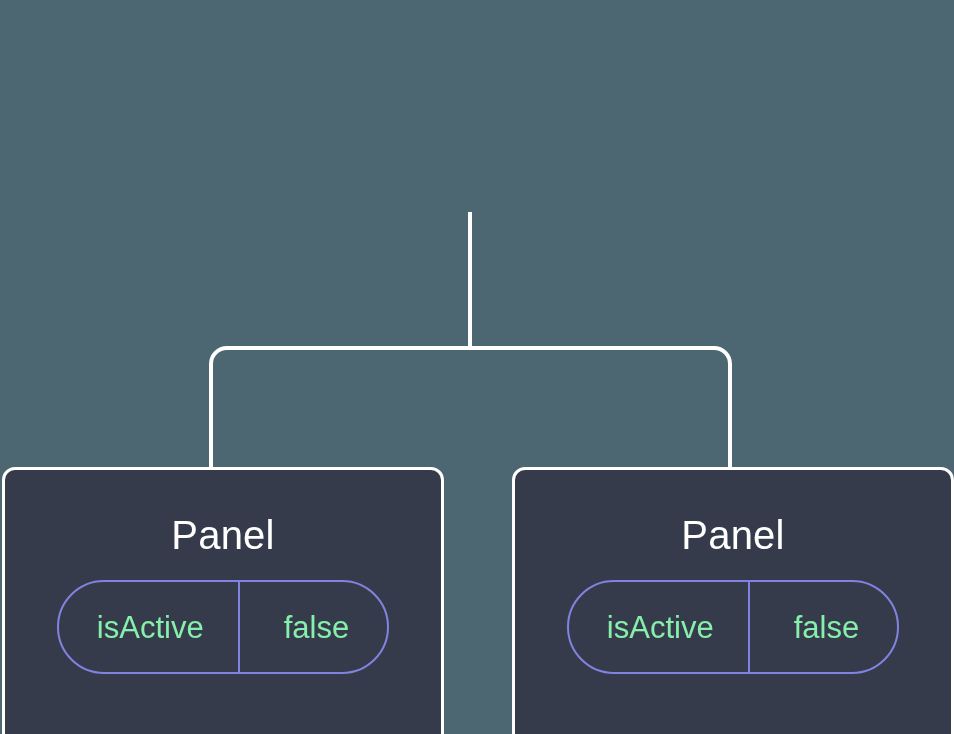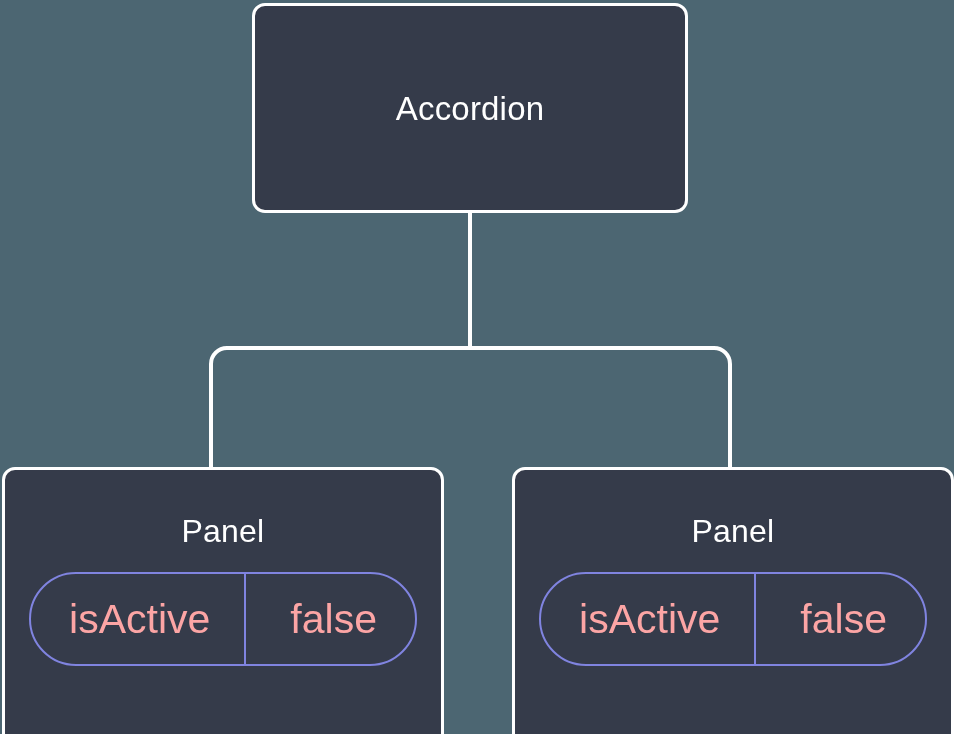--- a/index.html
+++ b/index.html
@@ -66,38 +66,38 @@
   }
   .node-title {
     color: #ffffff;
     font-size: 33px;
     font-weight: 400;
     letter-spacing: 0.2px;
     line-height: 1;
     white-space: nowrap;
   }
   .node-title-small {
-    font-size: 32px;
+    font-size: 40px;
   }
   .prop-pill {
     margin-top: 25px;
     box-sizing: border-box;
     height: 94px;
     border: 2px solid #8084e0;
     border-radius: 47px;
     display: flex;
     align-items: stretch;
     overflow: hidden;
   }
   .prop-key, .prop-val {
     display: flex;
     align-items: center;
     justify-content: center;
-    color: #fca5a5;
-    font-size: 41px;
+    color: #86efac;
+    font-size: 31px;
     line-height: 1;
     white-space: nowrap;
   }
   .prop-key {
     padding: 0 34px 0 38px;
     border-right: 2px solid #8084e0;
   }
   .prop-val {
     padding: 0 38px 0 44px;
   }
@@ -109,23 +109,20 @@
 
   <svg class="edge-layer" width="954" height="734" viewBox="0 0 954 734" fill="none" xmlns="http://www.w3.org/2000/svg">
 
     <path d="M 470 212 L 470 348" stroke="#ffffff" stroke-width="4" stroke-linecap="butt"></path>
 
     <path d="M 470 348 L 227 348 A 16 16 0 0 0 211 364 L 211 469" stroke="#ffffff" stroke-width="4" stroke-linecap="butt" fill="none"></path>
 
     <path d="M 470 348 L 714 348 A 16 16 0 0 1 730 364 L 730 469" stroke="#ffffff" stroke-width="4" stroke-linecap="butt" fill="none"></path>
   </svg>
 
-  <div class="node node-root">
-    <span class="node-title">Accordion</span>
-  </div>
 
   <div class="node node-child-left">
     <span class="node-title node-title-small">Panel</span>
     <div class="prop-pill">
       <span class="prop-key">isActive</span>
       <span class="prop-val">false</span>
     </div>
   </div>
 
   <div class="node node-child-right">

